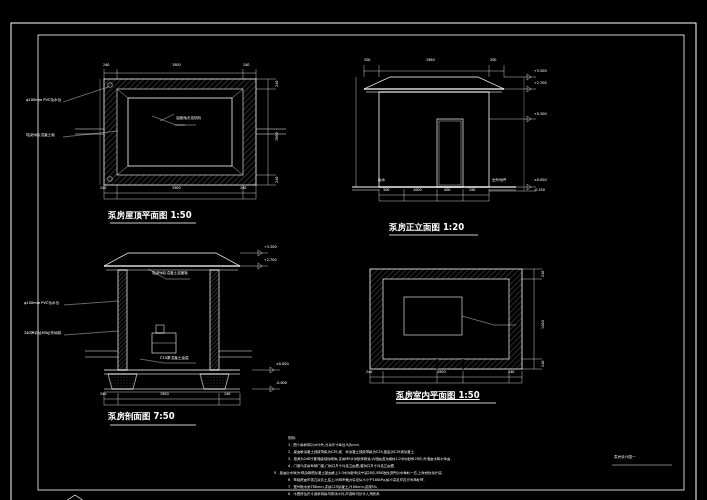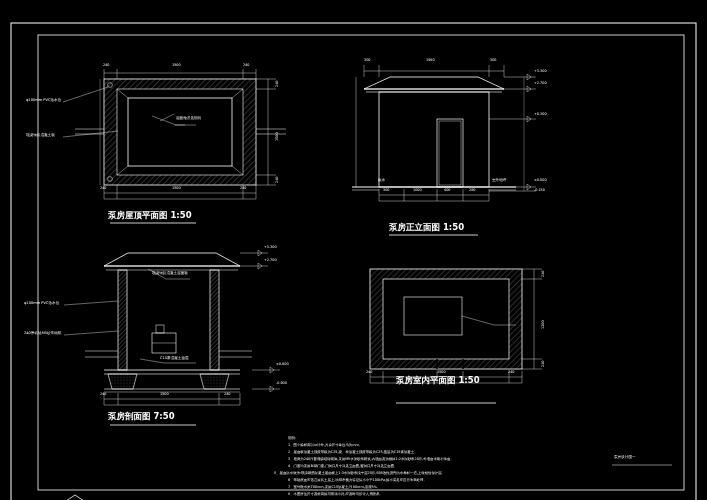--- a/index.html
+++ b/index.html
@@ -224,21 +224,21 @@
 <div class="lbl t-dim" style="left:103px;top:51px;">240</div>
 <div class="lbl t-dim" style="left:172px;top:51px;">1500</div>
 <div class="lbl t-dim" style="left:243px;top:51px;">240</div>
 <div class="lbl t-dim" style="left:100px;top:174px;">240</div>
 <div class="lbl t-dim" style="left:172px;top:174px;">1500</div>
 <div class="lbl t-dim" style="left:240px;top:174px;">240</div>
 <div class="lbl t-dim vert" style="left:276px;top:74px;transform:rotate(-90deg);">240</div>
 <div class="lbl t-dim vert" style="left:276px;top:128px;transform:rotate(-90deg);">1500</div>
 <div class="lbl t-dim vert" style="left:276px;top:170px;transform:rotate(-90deg);">240</div>
 
-<div class="lbl t-title" style="left:389px;top:210px;">泵房正立面图 1:50</div>
+<div class="lbl t-title" style="left:389px;top:210px;">泵房正立面图 1:20</div>
 <div class="lbl t-dim" style="left:364px;top:46px;">300</div>
 <div class="lbl t-dim" style="left:426px;top:46px;">1980</div>
 <div class="lbl t-dim" style="left:490px;top:46px;">300</div>
 <div class="lbl t-dim" style="left:383px;top:176px;">300</div>
 <div class="lbl t-dim" style="left:413px;top:176px;">1000</div>
 <div class="lbl t-dim" style="left:444px;top:176px;">400</div>
 <div class="lbl t-dim" style="left:469px;top:176px;">280</div>
 <div class="lbl t-dim" style="left:534px;top:57px;">+3.300</div>
 <div class="lbl t-dim" style="left:534px;top:69px;">+2.700</div>
 <div class="lbl t-dim" style="left:534px;top:100px;">+0.300</div>
@@ -253,21 +253,21 @@
 <div class="lbl t-small" style="left:24px;top:319px;">240厚砖墙M5砂浆砌筑</div>
 <div class="lbl t-small" style="left:160px;top:344px;">C15素混凝土垫层</div>
 <div class="lbl t-dim" style="left:100px;top:380px;">240</div>
 <div class="lbl t-dim" style="left:160px;top:380px;">1500</div>
 <div class="lbl t-dim" style="left:224px;top:380px;">240</div>
 <div class="lbl t-dim" style="left:264px;top:233px;">+3.300</div>
 <div class="lbl t-dim" style="left:264px;top:246px;">+2.700</div>
 <div class="lbl t-dim" style="left:276px;top:350px;">±0.000</div>
 <div class="lbl t-dim" style="left:276px;top:369px;">-0.900</div>
 
-<div class="lbl t-title" style="left:396px;top:363px;">泵房室内平面图 1:50</div>
+<div class="lbl t-title" style="left:396px;top:378px;text-decoration:underline;">泵房室内平面图 1:50</div>
 <div class="lbl t-dim" style="left:366px;top:358px;">240</div>
 <div class="lbl t-dim" style="left:437px;top:358px;">1500</div>
 <div class="lbl t-dim" style="left:508px;top:358px;">240</div>
 <div class="lbl t-dim vert" style="left:542px;top:264px;transform:rotate(-90deg);">240</div>
 <div class="lbl t-dim vert" style="left:542px;top:316px;transform:rotate(-90deg);">1200</div>
 <div class="lbl t-dim vert" style="left:542px;top:354px;transform:rotate(-90deg);">240</div>
 
 <div class="lbl t-note" style="left:288px;top:424px;">说明:</div>
 <div class="lbl t-note2" style="left:288px;top:431px;">1、图中除标高以m计外,其余尺寸单位均为mm。</div>
 <div class="lbl t-note2" style="left:288px;top:438px;">2、屋面板混凝土强度等级为C25,梁、柱混凝土强度等级为C25,垫层为C15素混凝土。</div>

